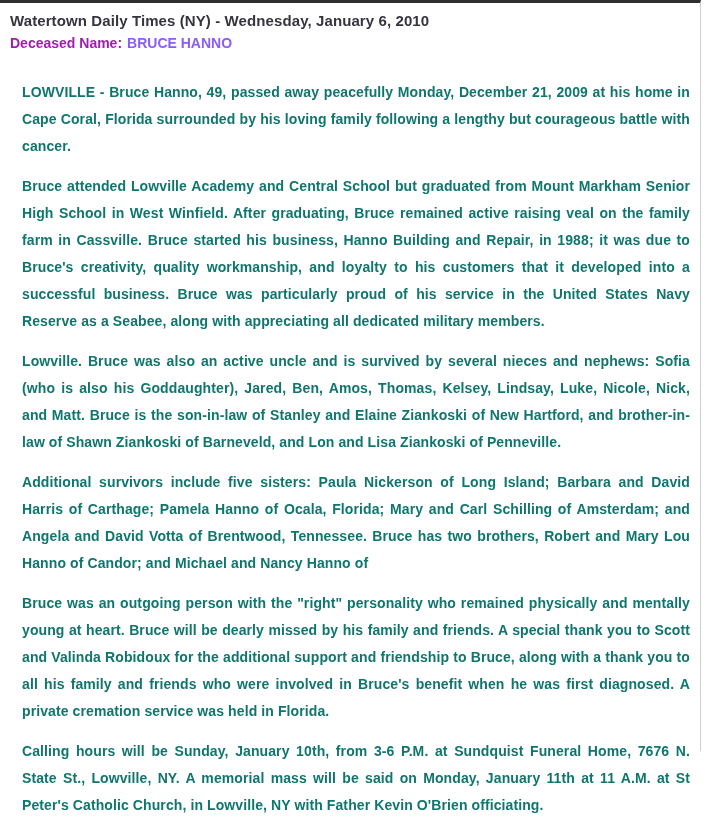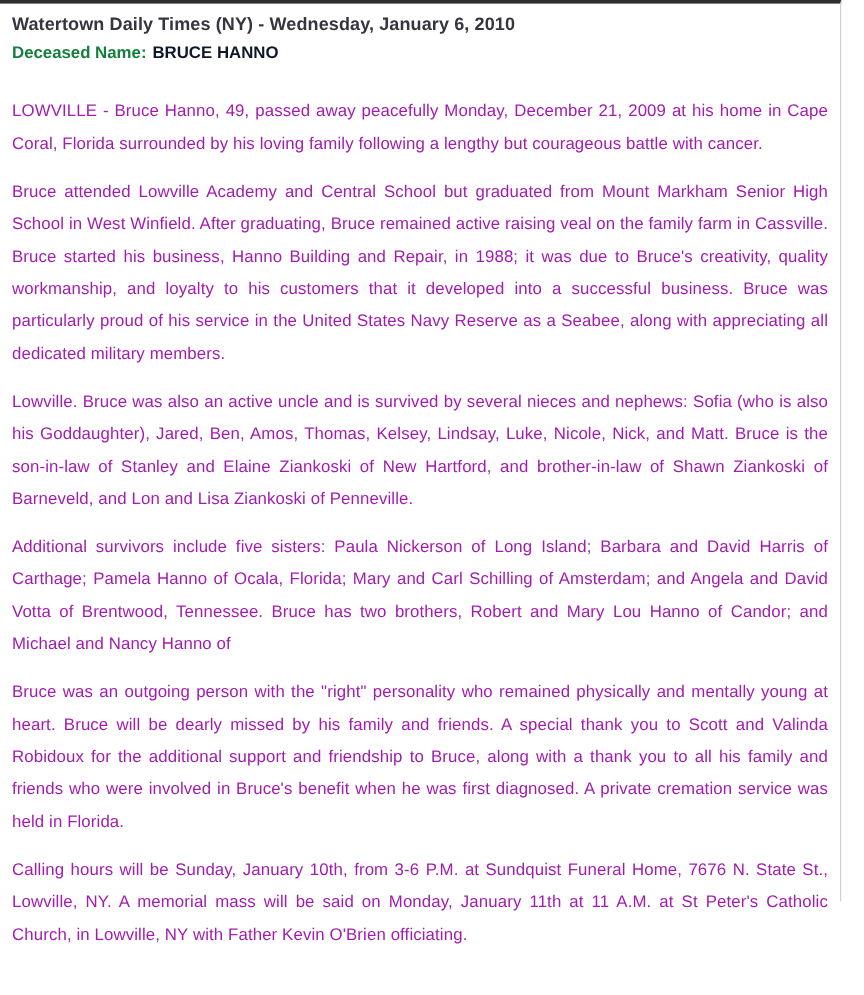--- a/index.html
+++ b/index.html
@@ -31,36 +31,37 @@
     letter-spacing: 0.1px;
     line-height: 22px;
   }
   .deceased-line {
     font-size: 14px;
     font-weight: bold;
     line-height: 20px;
     margin-top: 1px;
   }
   .deceased-label {
-    color: #15803d;
+    color: #a21caf;
     margin-right: 5px;
   }
   .deceased-name {
-    color: #0f172a;
+    color: #8b5cf6;
   }
   .body-text {
     margin-top: 26px;
   }
   .body-text p {
-    margin: 0 0 13px 0;
+    margin: 0 0 13px 12px;
     font-size: 14px;
     line-height: 27px;
-    color: #a21caf;
+    color: #0f766e;
     text-align: justify;
     letter-spacing: 0.1px;
+    font-weight: bold;
   }
 </style>
 </head>
 <body>
 
 <div class="viewport">
   <div class="content">
 
     <div class="header">
       <div class="source-line">Watertown Daily Times (NY) - Wednesday, January 6, 2010</div>

